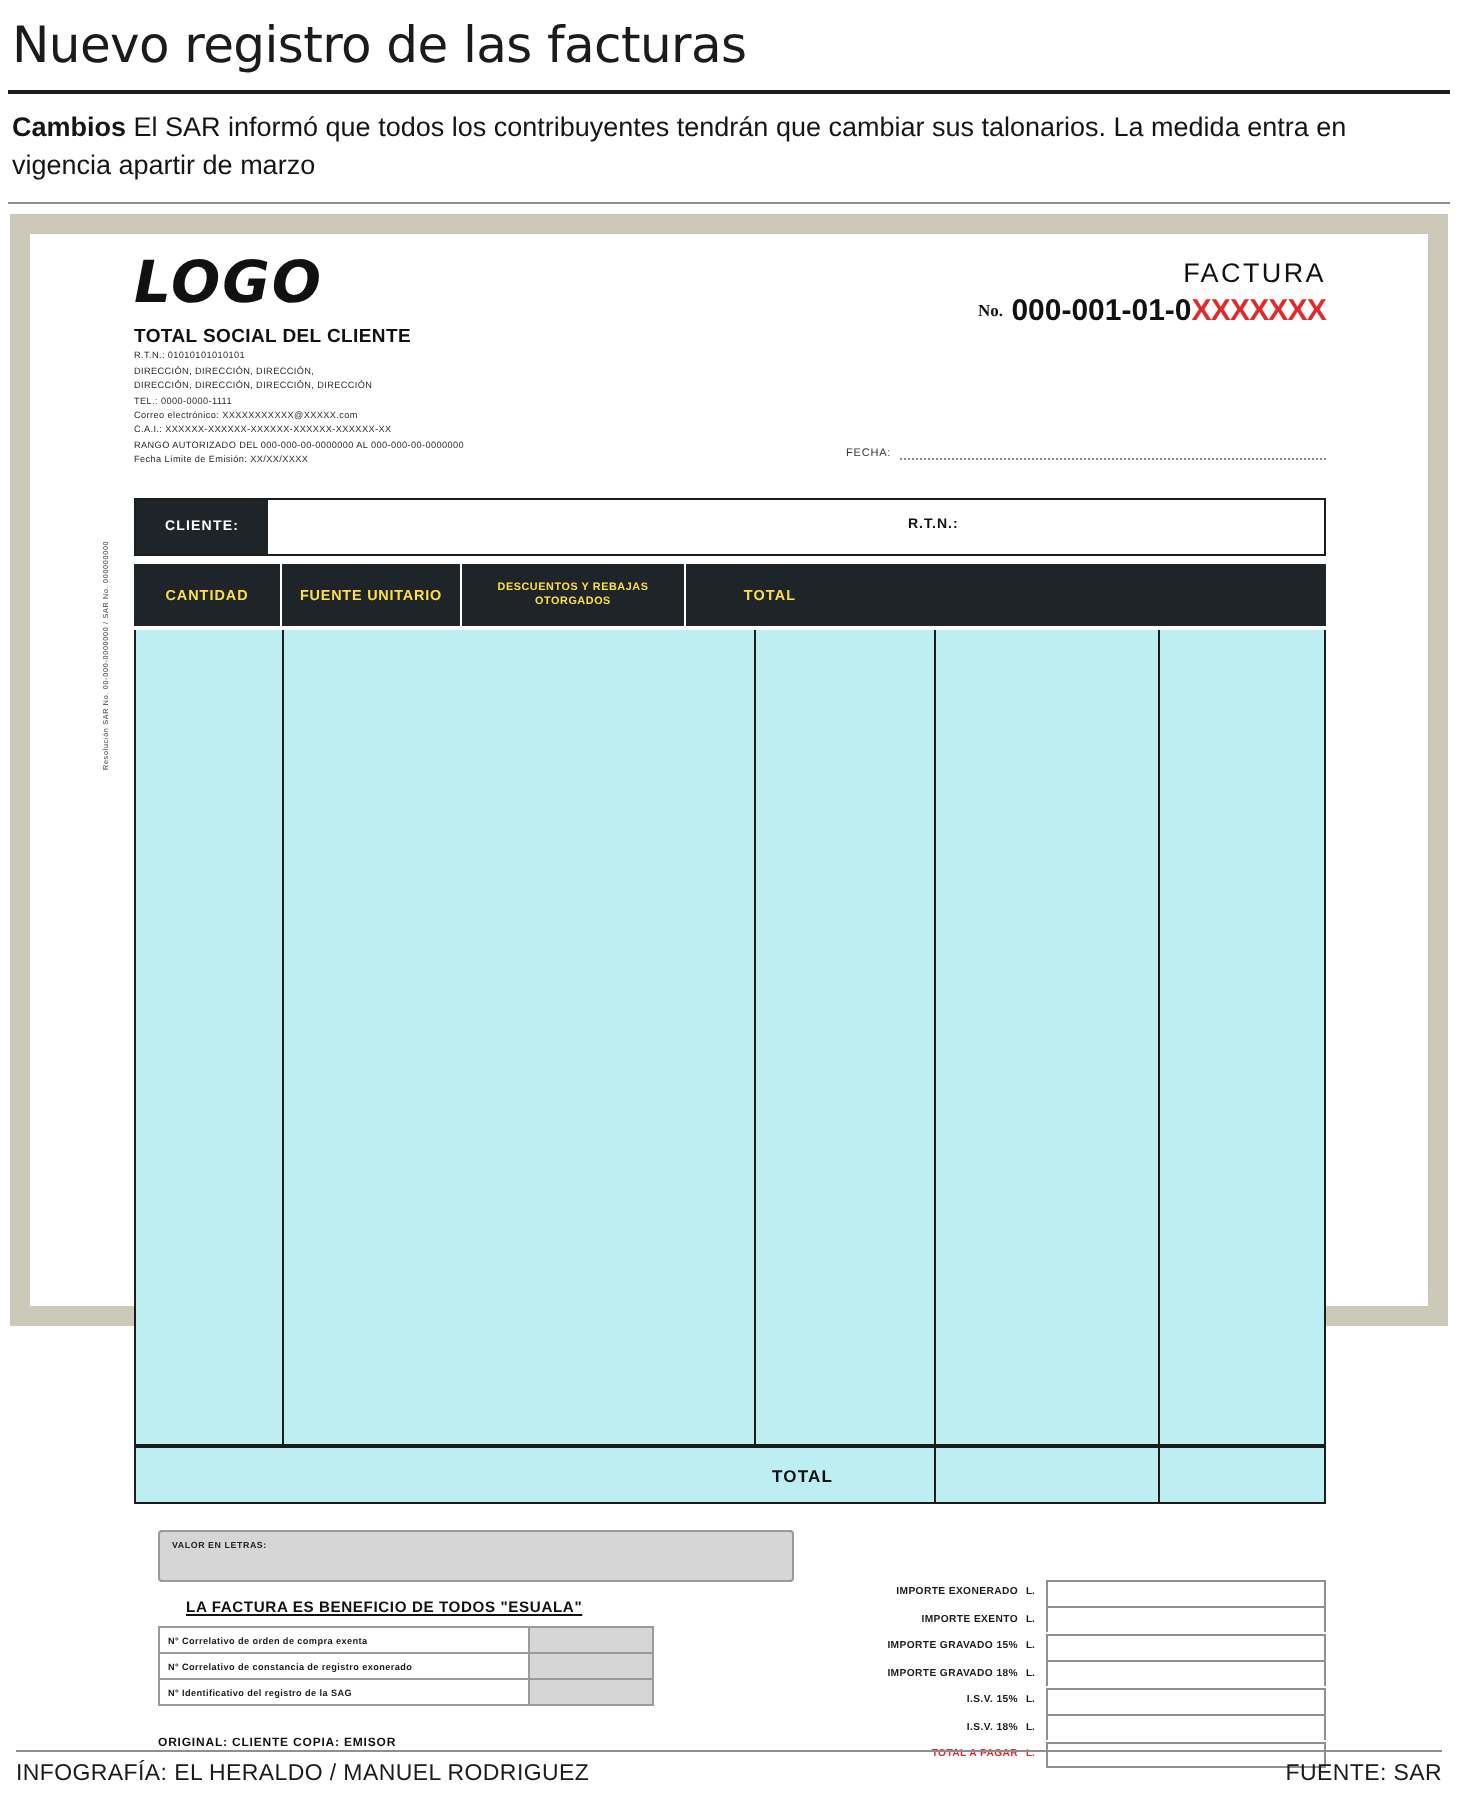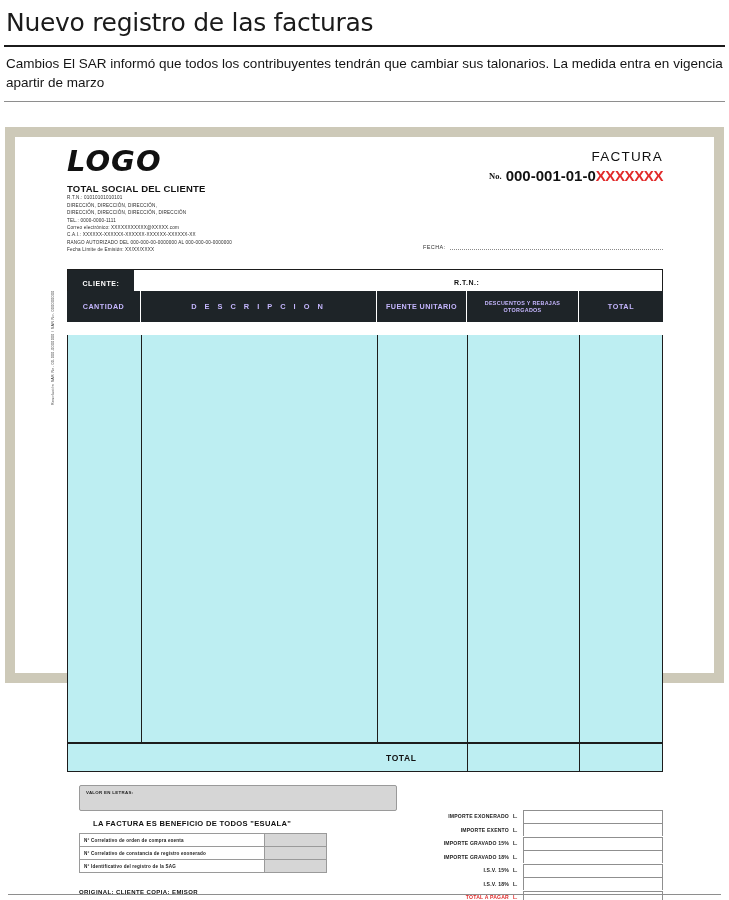--- a/index.html
+++ b/index.html
@@ -28,31 +28,31 @@
     height: 2px;
     background: #1b1b1b;
     margin: 2px 4px 0 4px;
   }
   .deck {
     padding: 8px 6px 0 6px;
     font-size: 13.5px;
     line-height: 1.38;
     color: #151515;
   }
-  .deck b { font-weight: normal; }
+  .deck b { font-weight: bold; }
   .rule-thin {
     height: 1px;
     background: #8e8e8e;
     margin: 9px 4px 0 4px;
   }
 
   
   .frame {
     position: relative;
-    margin: 25px 5px 0 5px;
+    margin: 5px 5px 0 5px;
     height: 556px;
     background: #cdc9b8;
     padding: 10px;
   }
   .frame-inner {
     position: relative;
     width: 100%;
     height: 100%;
     background: #ffffff;
   }
@@ -171,25 +171,25 @@
     font-size: 7px;
     font-weight: bold;
     letter-spacing: 0.5px;
     color: #111;
   }
 
   
   .tbl-head {
     position: absolute;
     left: 0;
-    top: 144px;
+    top: 155px;
     width: 596px;
     height: 31px;
     background: #1e2428;
-    color: #c4b5fd;
+    color: #fde047;
     display: flex;
   }
   .tbl-head .cell {
     display: flex;
     align-items: center;
     justify-content: center;
     text-align: center;
     font-weight: bold;
     border-right: 1px solid #ffffff;
     line-height: 1.25;
@@ -259,20 +259,21 @@
     letter-spacing: 0.3px;
   }
   .benef {
     position: absolute;
     left: 26px;
     top: 672px;
     font-size: 7.6px;
     font-weight: bold;
     letter-spacing: 0.3px;
     color: #111;
+    text-decoration: underline;
   }
   .chk-table {
     position: absolute;
     left: 12px;
     top: 686px;
     width: 248px;
     border-collapse: collapse;
   }
   .chk-table td {
     border: 1px solid #9a9a9a;
@@ -396,21 +397,20 @@
           <span class="dots"></span>
         </div>
 
         <div class="cliente-box">
           <div class="cliente-tag">CLIENTE:</div>
           <div class="rtn-tag">R.T.N.:</div>
         </div>
 
         <div class="tbl-head">
           <div class="cell c-cant">CANTIDAD</div>
-          <div class="cell c-desc">D E S C R I P C I O N</div>
           <div class="cell c-prec">FUENTE UNITARIO</div>
           <div class="cell c-desc2">DESCUENTOS Y REBAJAS OTORGADOS</div>
           <div class="cell c-total">TOTAL</div>
         </div>
 
         <div class="tbl-body">
           <div class="vline" style="left:73px"></div>
           <div class="vline" style="left:309px"></div>
           <div class="vline" style="left:399px"></div>
           <div class="vline" style="left:511px"></div>
@@ -484,15 +484,19 @@
             <div class="fld"></div>
           </div>
         </div>
 
       </div>
     </div>
   </div>
 
   <div class="credits">
     <div class="rule"></div>
+    <div class="bar">
+      <span>INFOGRAFÍA: EL HERALDO / MANUEL RODRIGUEZ</span>
+      <span>FUENTE: SAR</span>
+    </div>
   </div>
 
 </div>
 
 </body></html>

